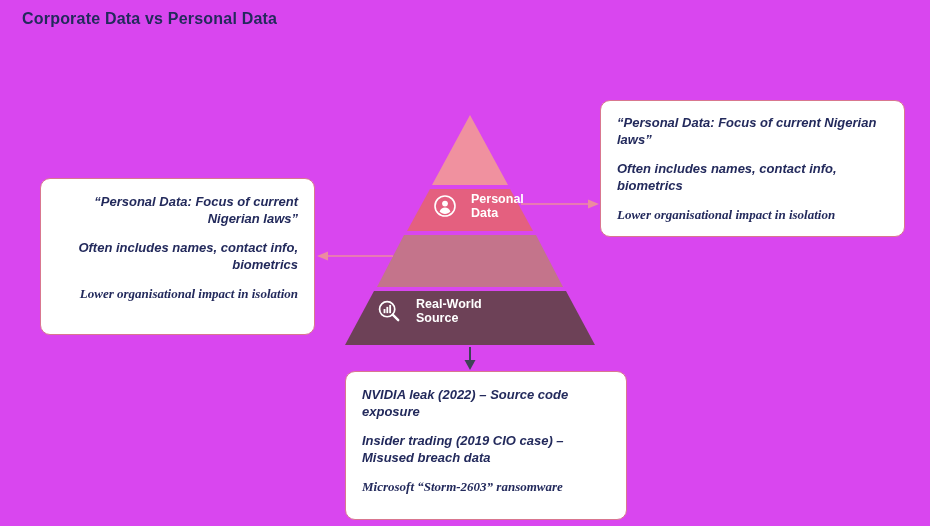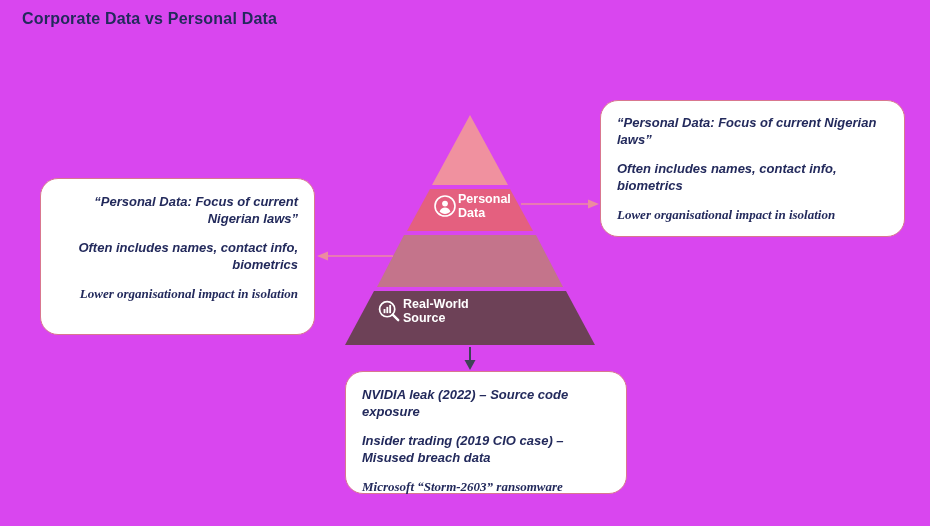--- a/index.html
+++ b/index.html
@@ -31,21 +31,21 @@
     left: 0;
     top: 0;
     width: 930px;
     height: 526px;
   }
   .callout {
     position: absolute;
     box-sizing: border-box;
     background: #ffffff;
     border: 1.5px solid #d9778f;
-    border-radius: 18px;
+    border-radius: 10px;
     color: #232a5c;
     font-size: 13px;
     font-style: italic;
     font-weight: 700;
     line-height: 1.3;
   }
   .callout p {
     margin: 0 0 12px 0;
   }
   .callout p:last-child {
@@ -65,29 +65,29 @@
     top: 100px;
     width: 305px;
     height: 137px;
     padding: 14px 16px 12px 16px;
     text-align: left;
   }
   .callout-bottom {
     left: 345px;
     top: 371px;
     width: 282px;
-    height: 123px;
+    height: 149px;
     padding: 15px 16px 12px 16px;
     text-align: left;
   }
   .level-label {
     position: absolute;
     display: flex;
     align-items: center;
-    gap: 1px;
+    gap: 14px;
     color: #ffffff;
     font-size: 12.5px;
     font-weight: 700;
     line-height: 1.15;
   }
   .level-label .lbl {
     display: block;
     max-width: 70px;
   }
   .level-label .icon {

